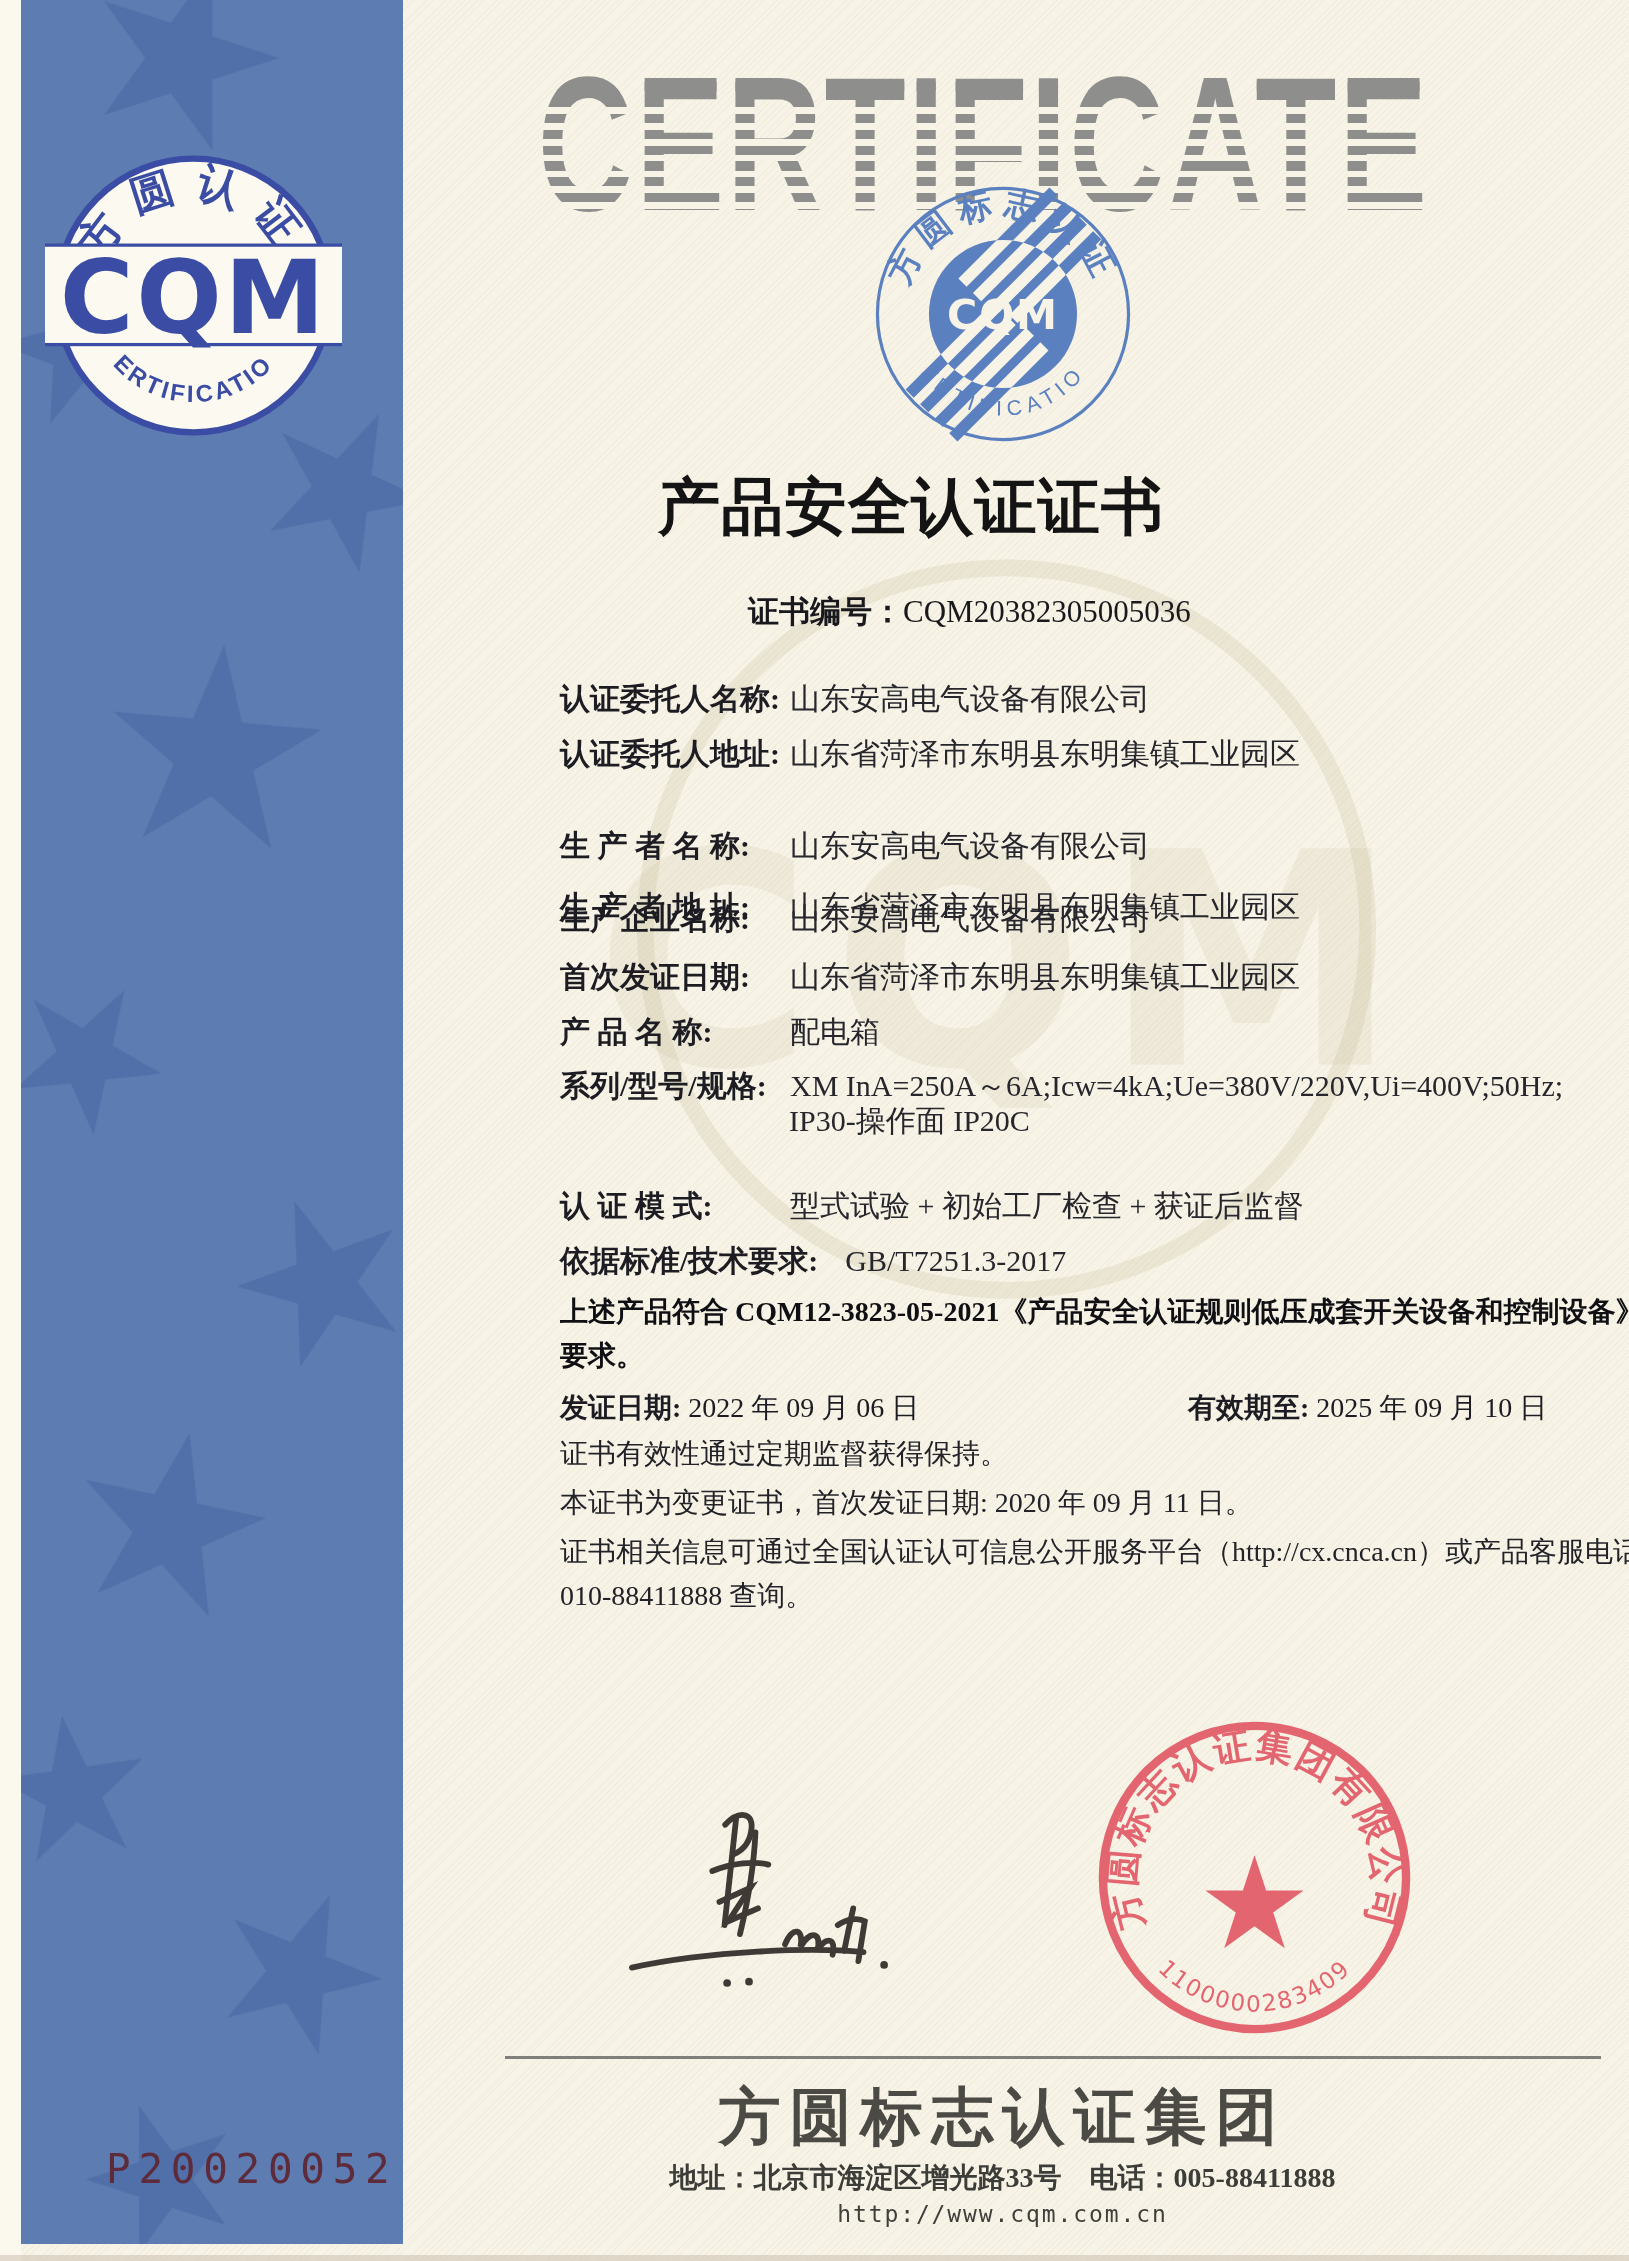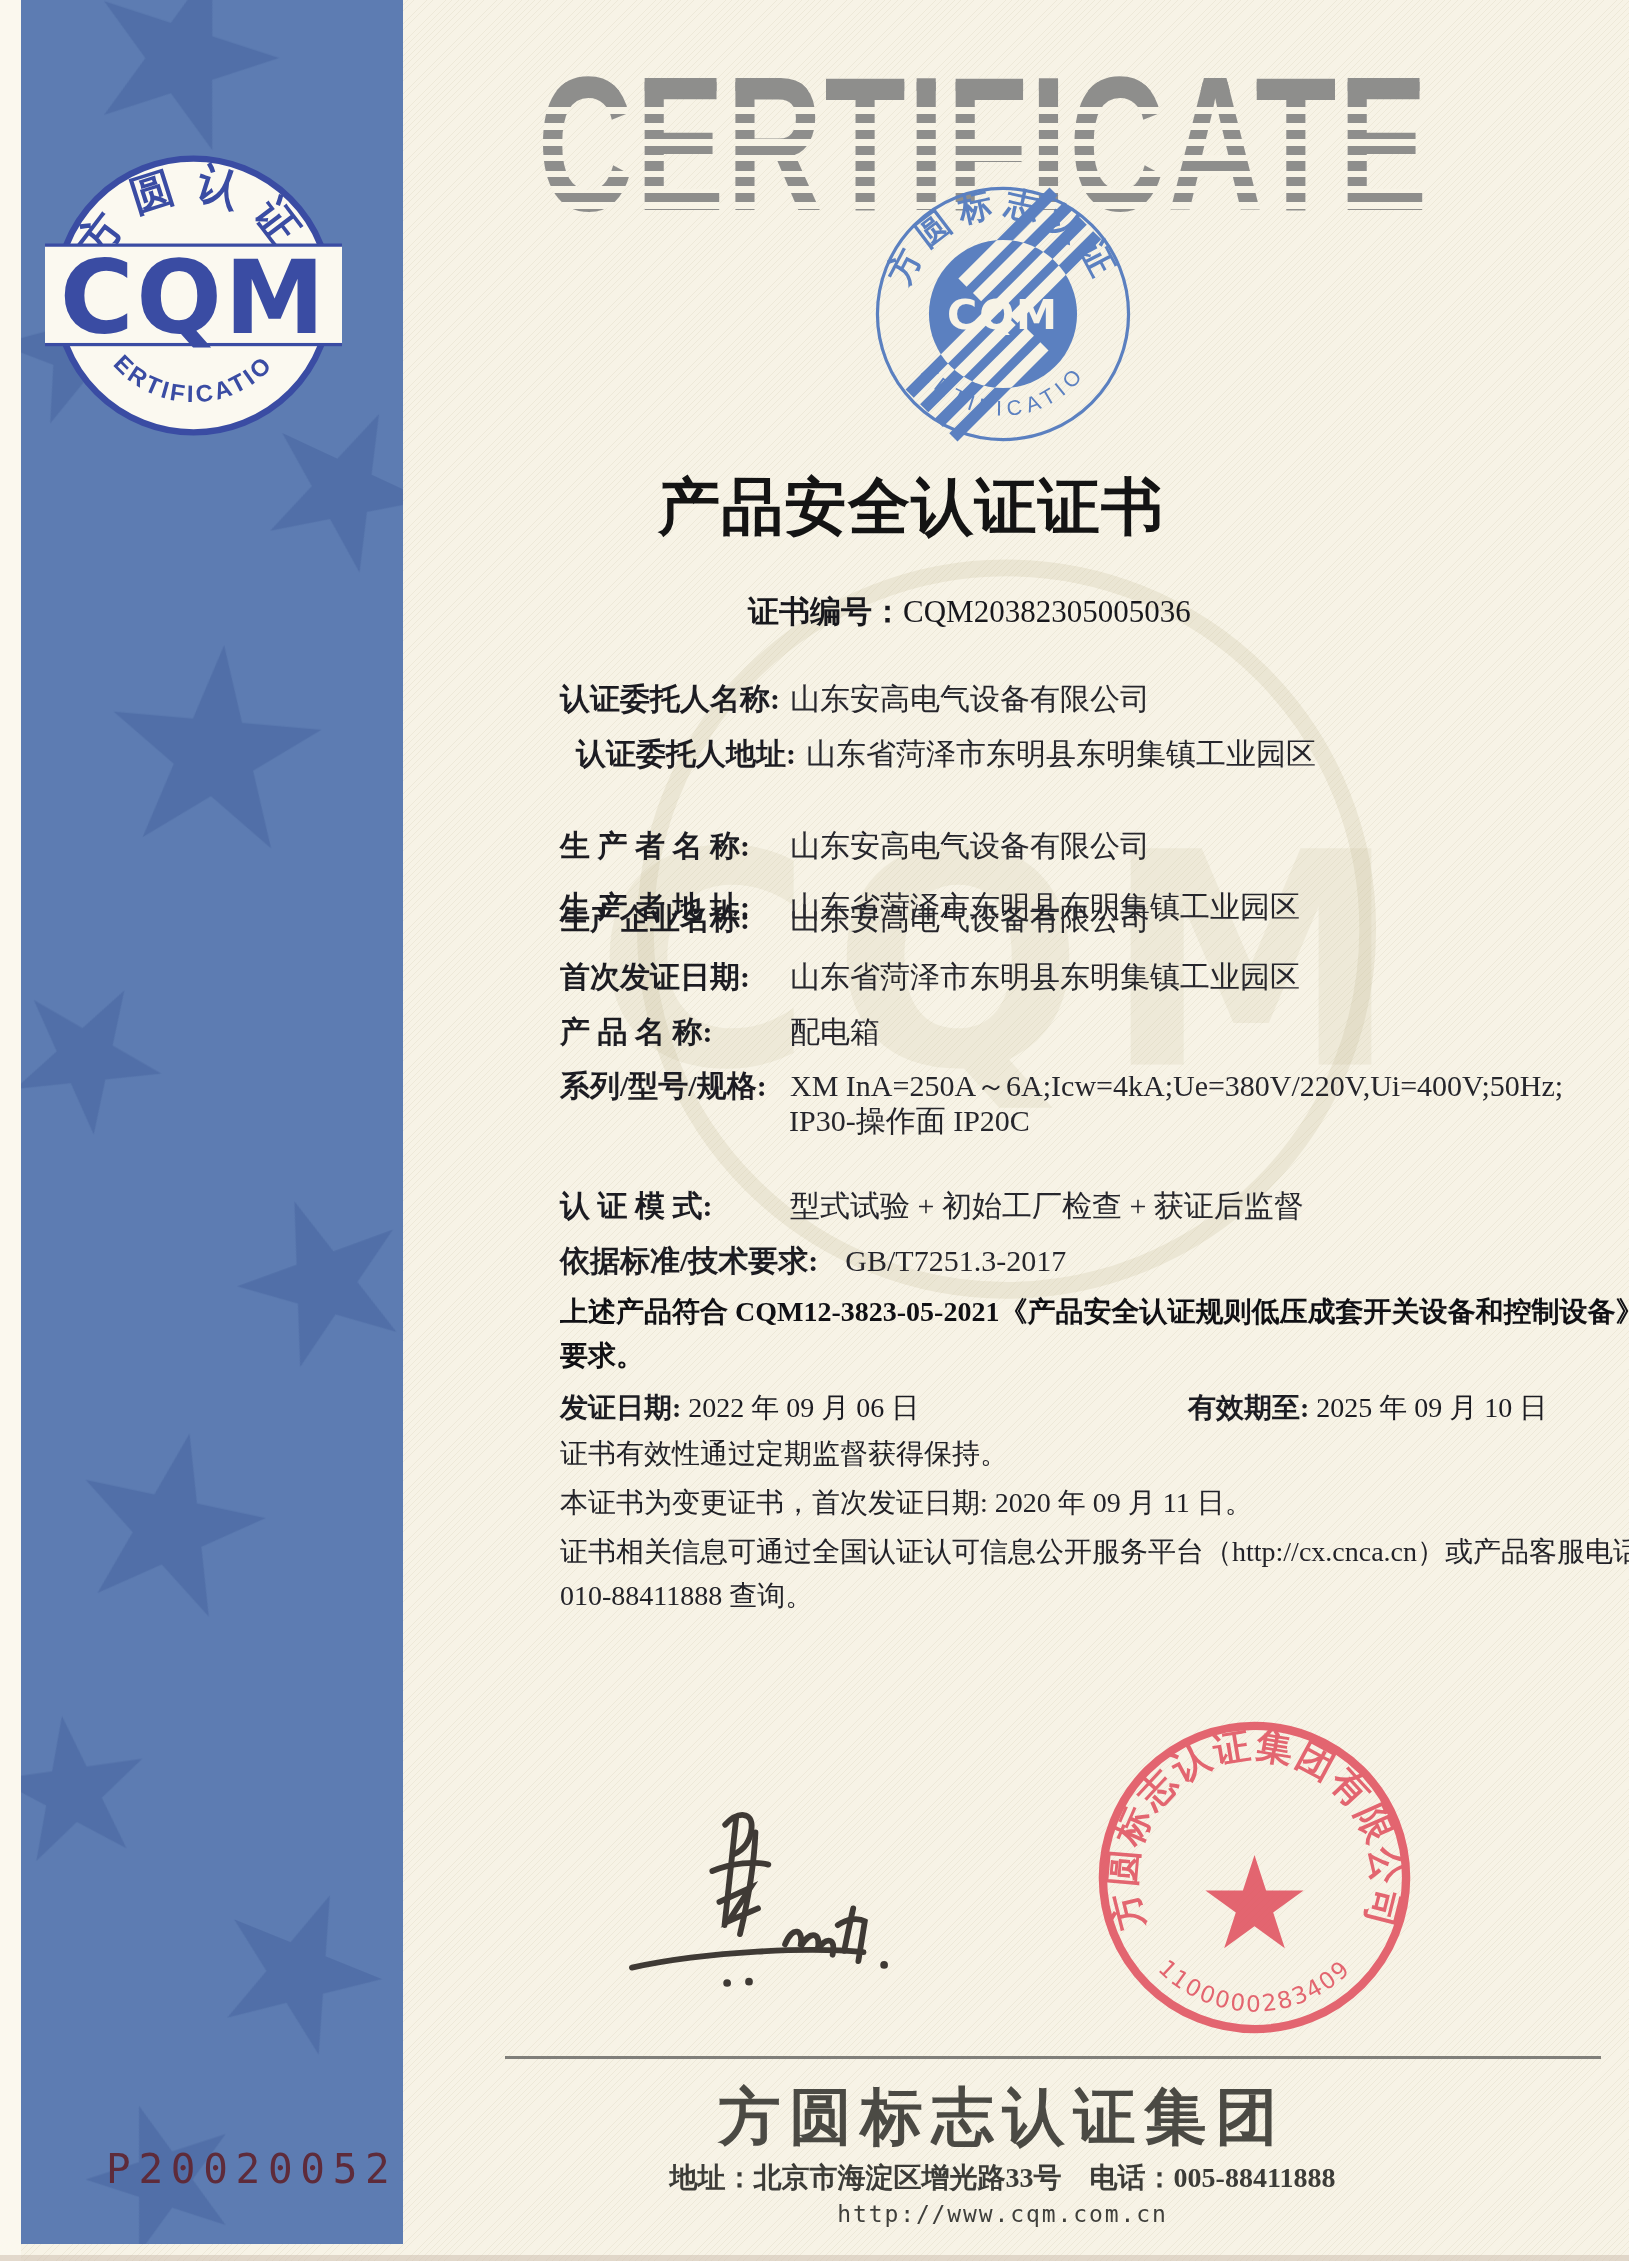--- a/index.html
+++ b/index.html
@@ -147,21 +147,21 @@
   </svg>
 
   <div class="doc-title">产品安全认证证书</div>
   <div class="cert-no">
     <span class="lbl">证书编号：</span><span>CQM20382305005036</span>
   </div>
 
   <div class="row" style="top:679px;">
     <span class="lbl">认证委托人名称:</span><span class="val">山东安高电气设备有限公司</span>
   </div>
-  <div class="row" style="top:734px;margin-left:16px;">
+  <div class="row" style="top:734px;">
     <span class="lbl">认证委托人地址:</span><span class="val">山东省菏泽市东明县东明集镇工业园区</span>
   </div>
   <div class="row" style="top:787px;margin-top:39px;">
     <span class="lbl">生 产 者 名 称:</span><span class="val">山东安高电气设备有限公司</span>
   </div>
   <div class="row" style="top:843px;margin-top:44px;">
     <span class="lbl">生 产 者 地 址:</span><span class="val">山东省菏泽市东明县东明集镇工业园区</span>
   </div>
   <div class="row" style="top:899px;">
     <span class="lbl">生产企业名称:</span><span class="val">山东安高电气设备有限公司</span>

